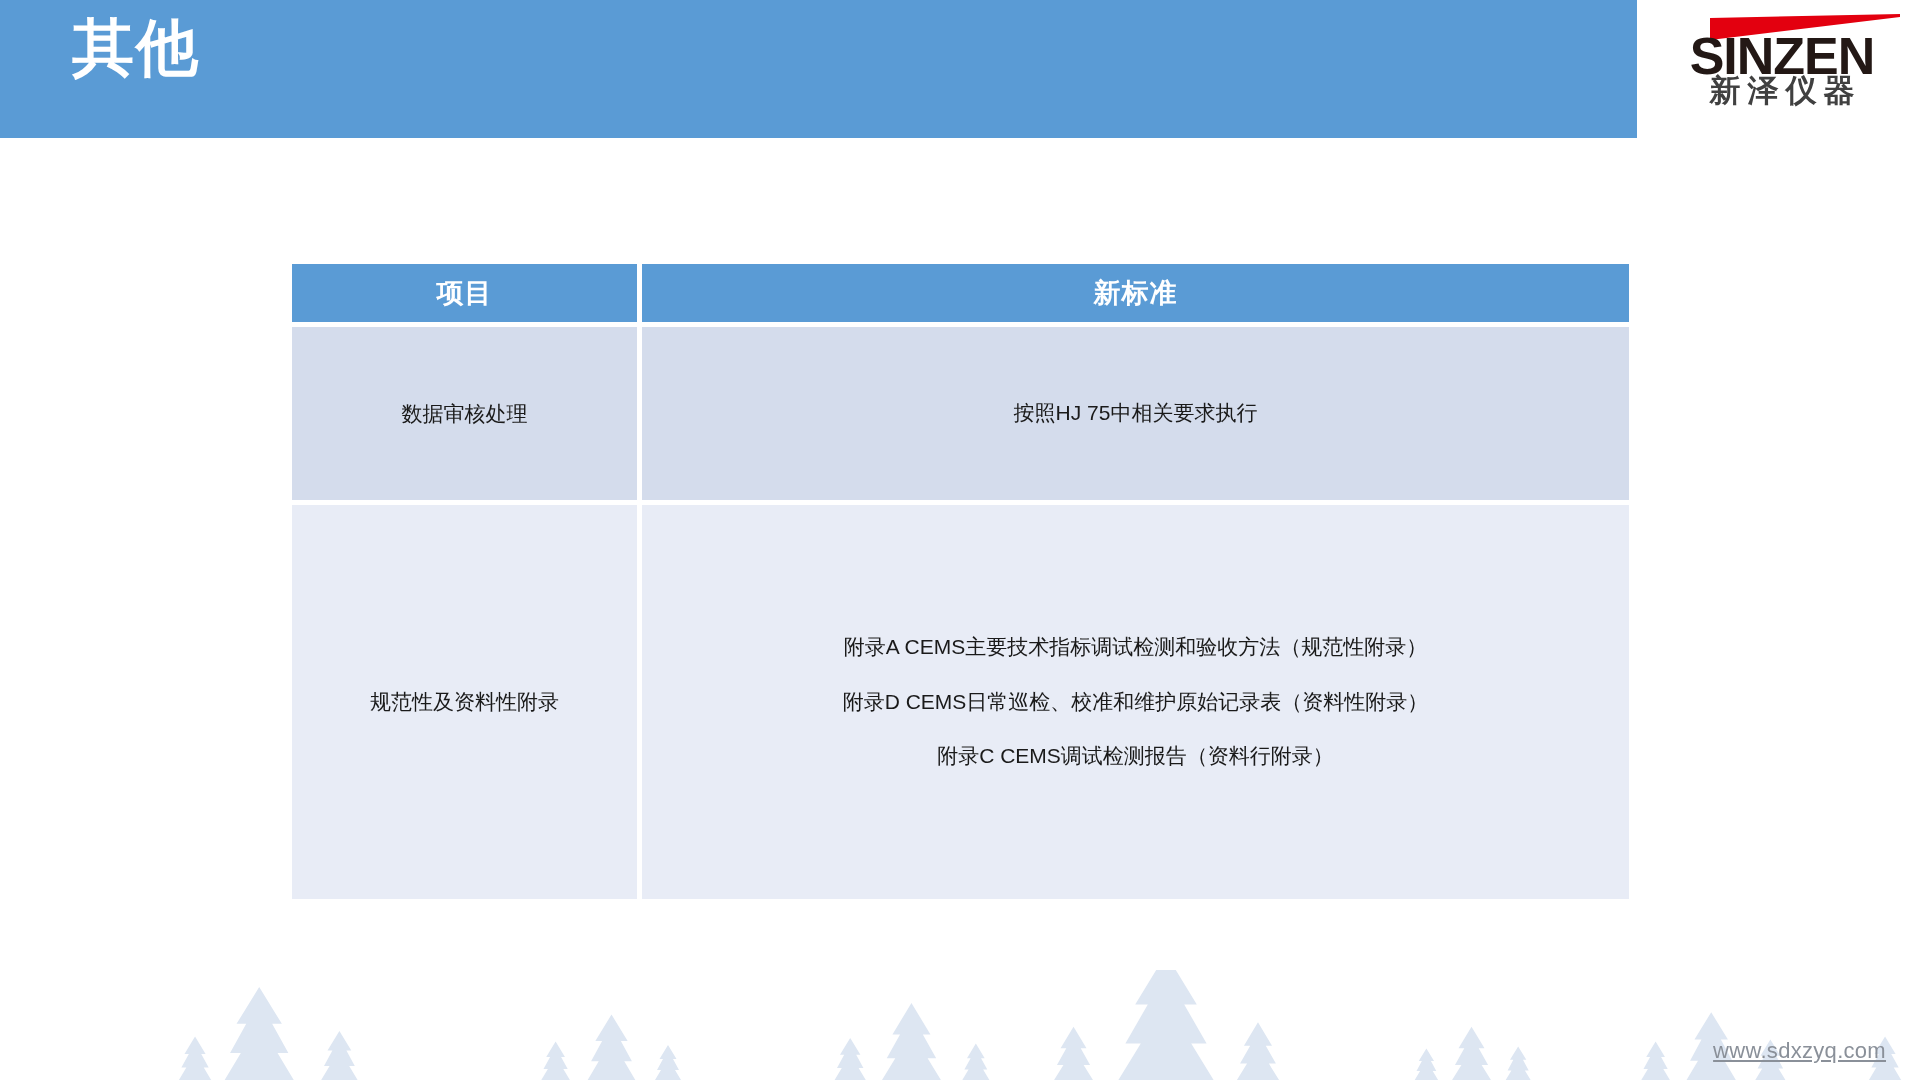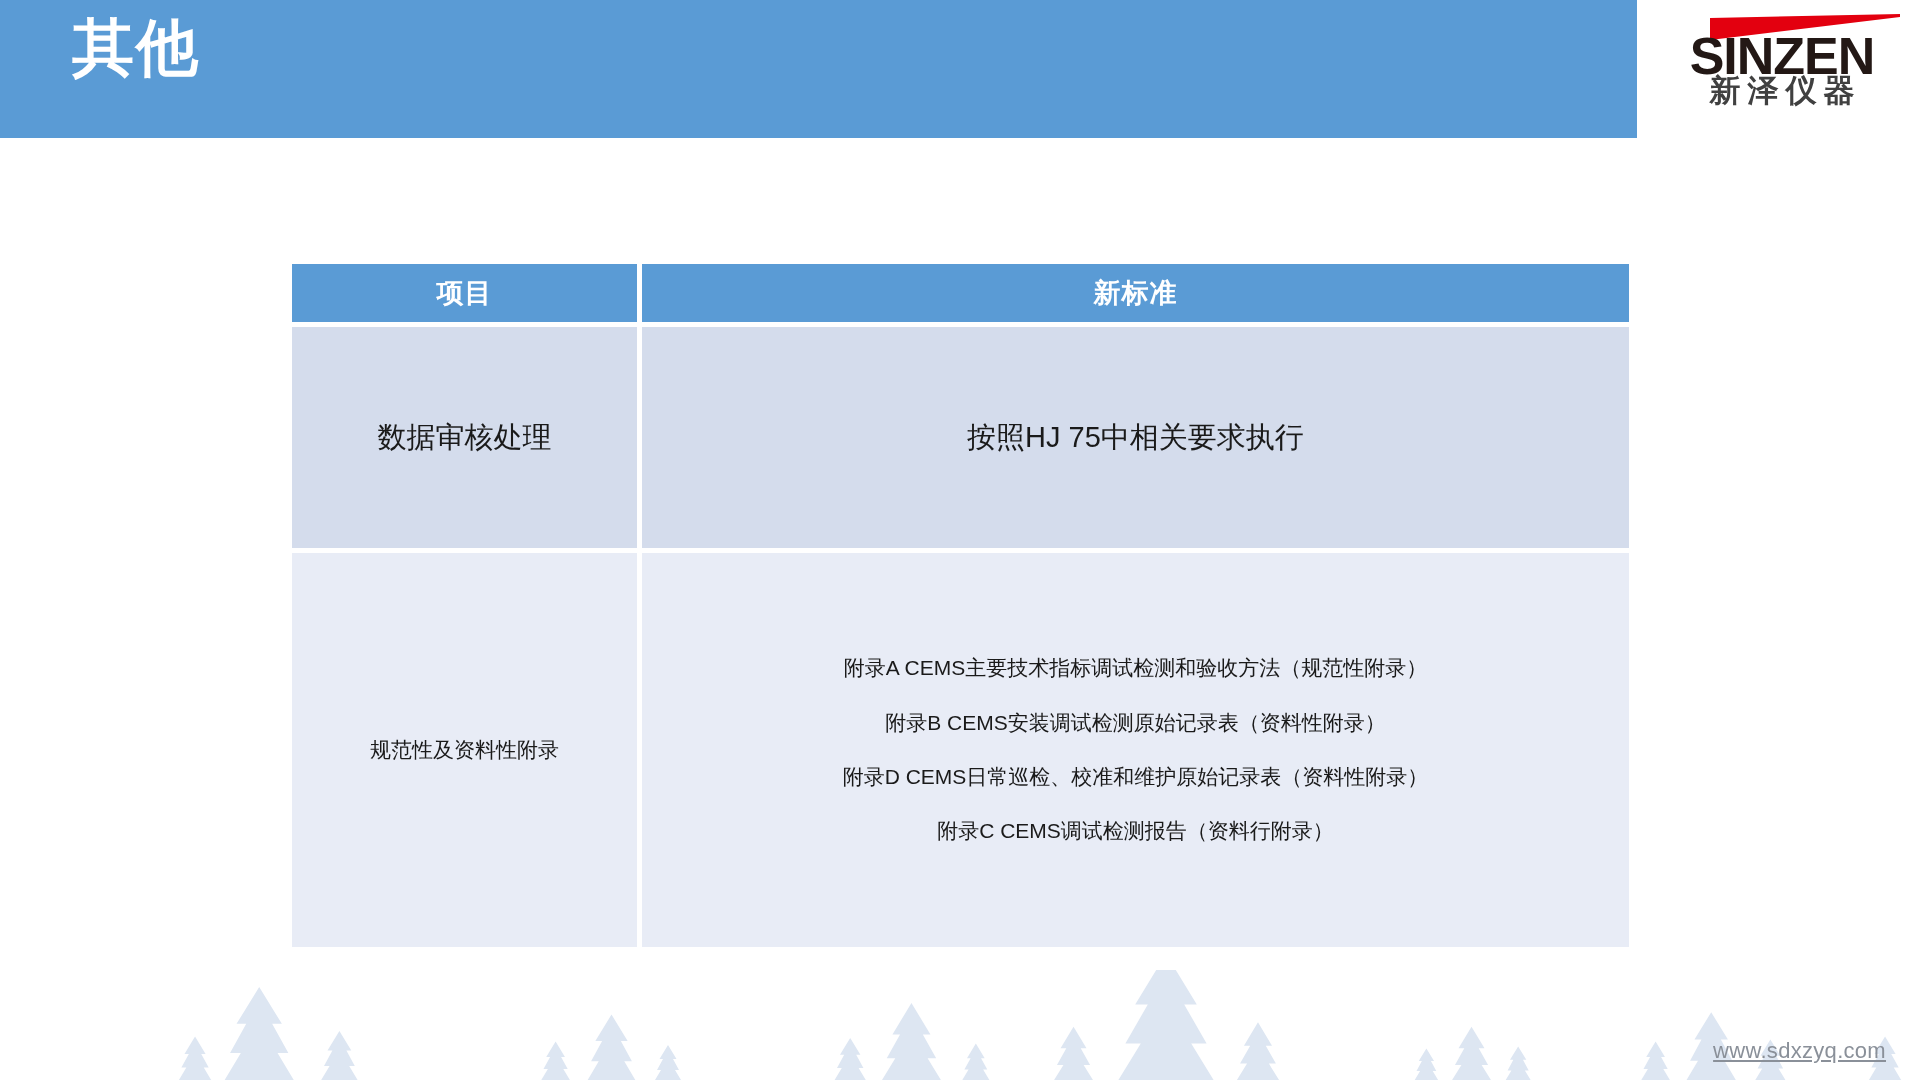--- a/index.html
+++ b/index.html
@@ -127,23 +127,23 @@
     height: 58px;
     color: #ffffff;
     font-size: 27px;
     font-weight: bold;
     letter-spacing: 1px;
   }
 
   .row-1 .cell-item,
   .row-1 .cell-std {
     background: #d4dcec;
-    height: 221px;
+    height: 173px;
     color: #1a1a1a;
-    font-size: 29px;
+    font-size: 21px;
   }
 
   .row-2 .cell-item,
   .row-2 .cell-std {
     background: #e8ecf6;
     height: 394px;
     color: #1a1a1a;
     font-size: 21px;
   }
 
@@ -202,21 +202,20 @@
       <div class="cell-item">数据审核处理</div>
       <div class="cell-std">
         <div class="appendix-line">按照HJ 75中相关要求执行</div>
       </div>
     </div>
 
     <div class="trow row-2">
       <div class="cell-item">规范性及资料性附录</div>
       <div class="cell-std">
         <div class="appendix-line">附录A  CEMS主要技术指标调试检测和验收方法（规范性附录）</div>
-        <div class="appendix-line">附录B  CEMS安装调试检测原始记录表（资料性附录）</div>
         <div class="appendix-line">附录D  CEMS日常巡检、校准和维护原始记录表（资料性附录）</div>
         <div class="appendix-line">附录C  CEMS调试检测报告（资料行附录）</div>
       </div>
     </div>
 
   </div>
 
   <svg class="trees" viewBox="0 0 1920 110" preserveAspectRatio="none">
     <g fill="#dde6f2">
 

